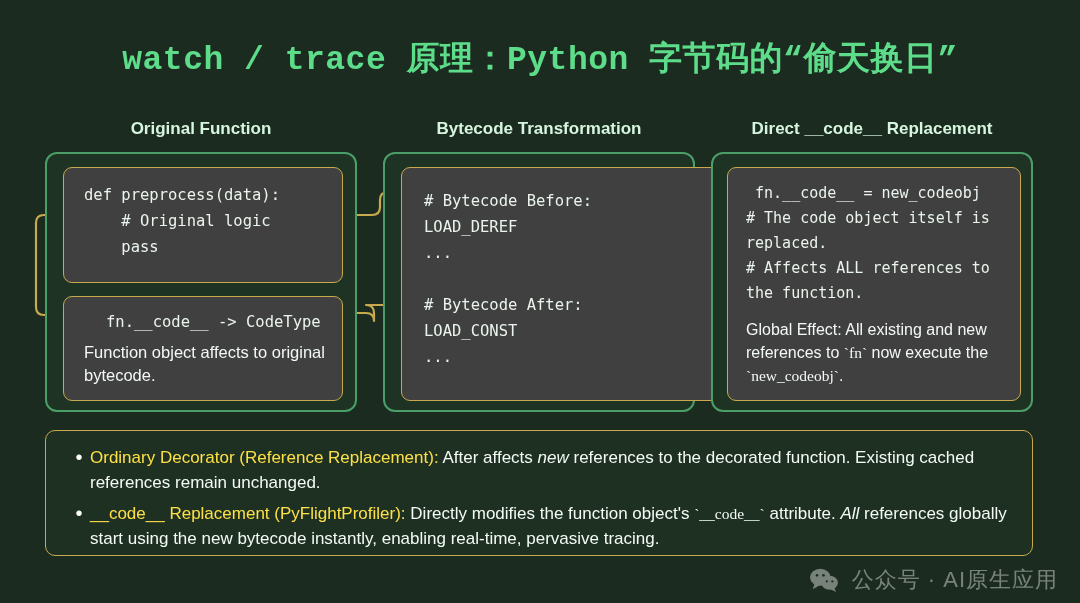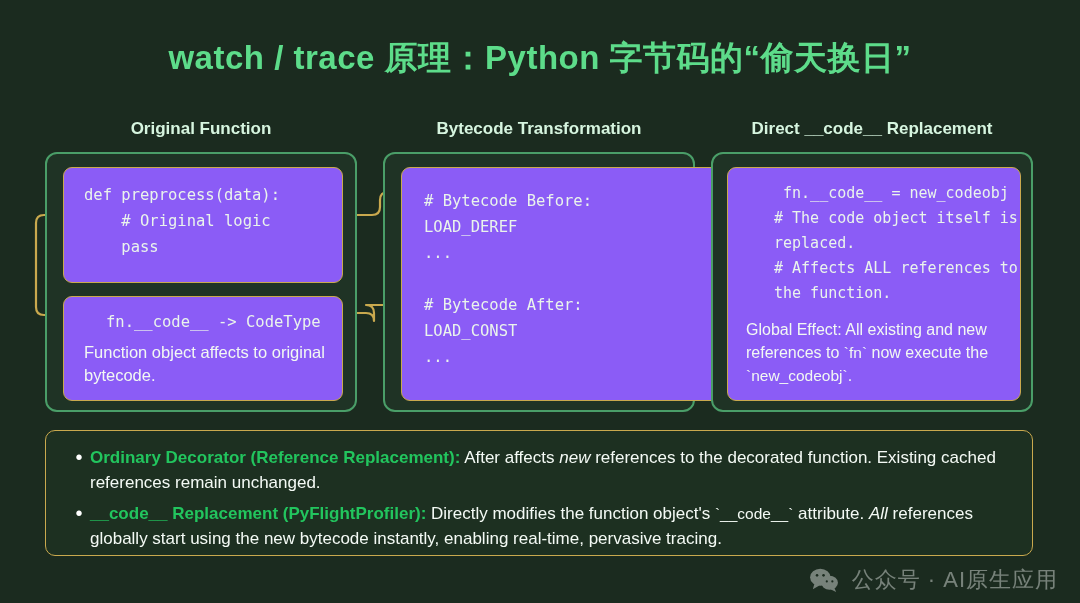--- a/index.html
+++ b/index.html
@@ -25,20 +25,21 @@
     position: absolute;
     top: 36px;
     left: 0;
     width: 1080px;
     text-align: center;
     font-size: 33px;
     font-weight: bold;
     color: #5ddc8a;
     letter-spacing: 0.5px;
     white-space: nowrap;
+    font-family: Liberation Mono, monospace;
   }
 
   
   .col-header {
     position: absolute;
     top: 119px;
     font-size: 17px;
     font-weight: bold;
     color: #d6f5df;
     text-align: center;
@@ -57,21 +58,21 @@
   }
   .card.c1 { left: 45px;  top: 152px; width: 312px; height: 260px; }
   .card.c2 { left: 383px; top: 152px; width: 312px; height: 260px; }
   .card.c3 { left: 711px; top: 152px; width: 322px; height: 260px; }
 
   
   .inner {
     position: absolute;
     border: 1.5px solid #c9a94e;
     border-radius: 9px;
-    background: #8b5cf6;
+    background: #404040;
   }
 
   .code {
     font-family: "DejaVu Sans Mono", "Liberation Mono", monospace;
     font-size: 15.5px;
     line-height: 26px;
     color: #eaf4ec;
     white-space: pre;
   }
   .prose {
@@ -84,21 +85,21 @@
   
   #c1box1 { left: 16px; top: 13px; width: 280px; height: 116px; padding: 14px 0 0 20px; }
   #c1box2 { left: 16px; top: 142px; width: 280px; height: 105px; padding: 12px 0 12px 20px; }
 
   
   #c2box1 { left: 16px; top: 13px; width: 324px; height: 234px; padding: 20px 0 0 22px; }
 
   
   #c3box1 { left: 14px; top: 13px; width: 294px; height: 234px; padding: 13px 0 0 18px; }
 
-  .c3-code { font-size: 15px; line-height: 25px; margin-left: 28px; }
+  .c3-code { font-size: 15px; line-height: 25px; }
   .c3-prose { font-size: 16px; line-height: 23px; margin-top: 12px; }
 
   
   .bottom-panel {
     position: absolute;
     left: 45px;
     top: 430px;
     width: 988px;
     height: 126px;
     border: 1.5px solid #c9a94e;
@@ -118,26 +119,26 @@
     width: 22px;
     flex: 0 0 22px;
     text-align: center;
   }
   .bullet-text {
     font-size: 17px;
     line-height: 25px;
     color: #f4faf5;
   }
   .bullet-lead {
-    color: #22c55e;
-    font-weight: bold;
+    color: #fde047;
+    font-weight: normal;
   }
   .ital { font-style: italic; margin-top: 26px; }
   .tick {
-    font-family: Liberation Sans, sans-serif;
+    font-family: Liberation Serif, serif;
     font-size: 15.5px;
   }
 
   
   .watermark {
     position: absolute;
     right: 22px;
     bottom: 8px;
     display: flex;
     align-items: center;

